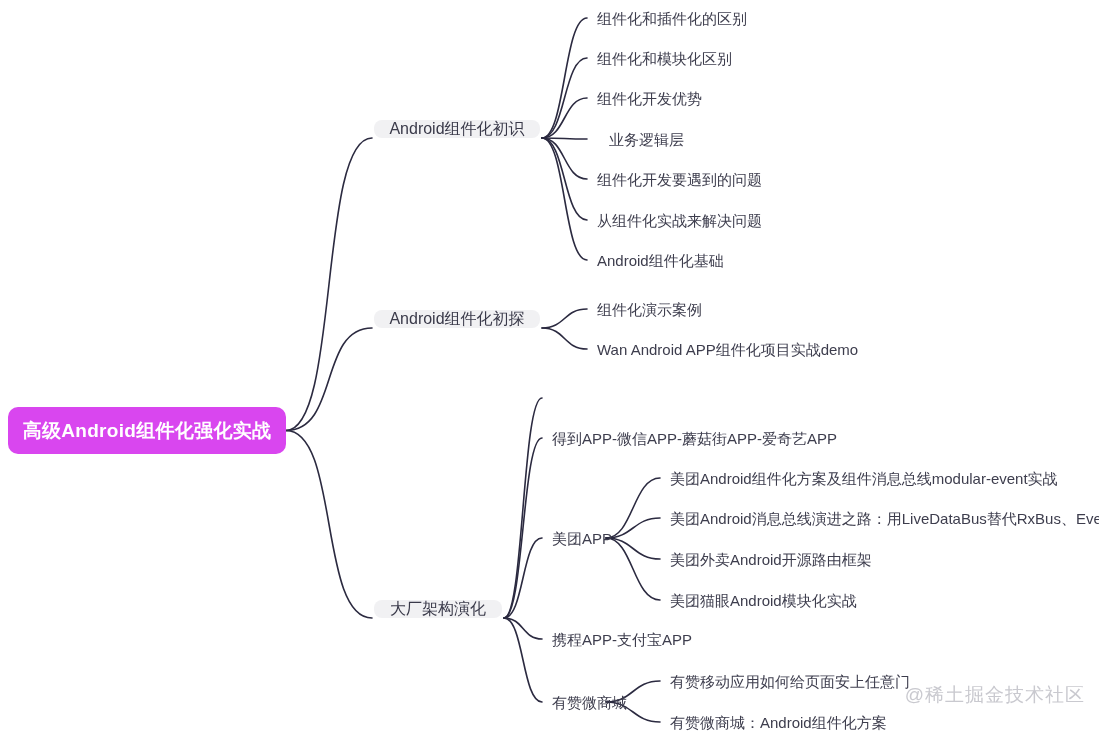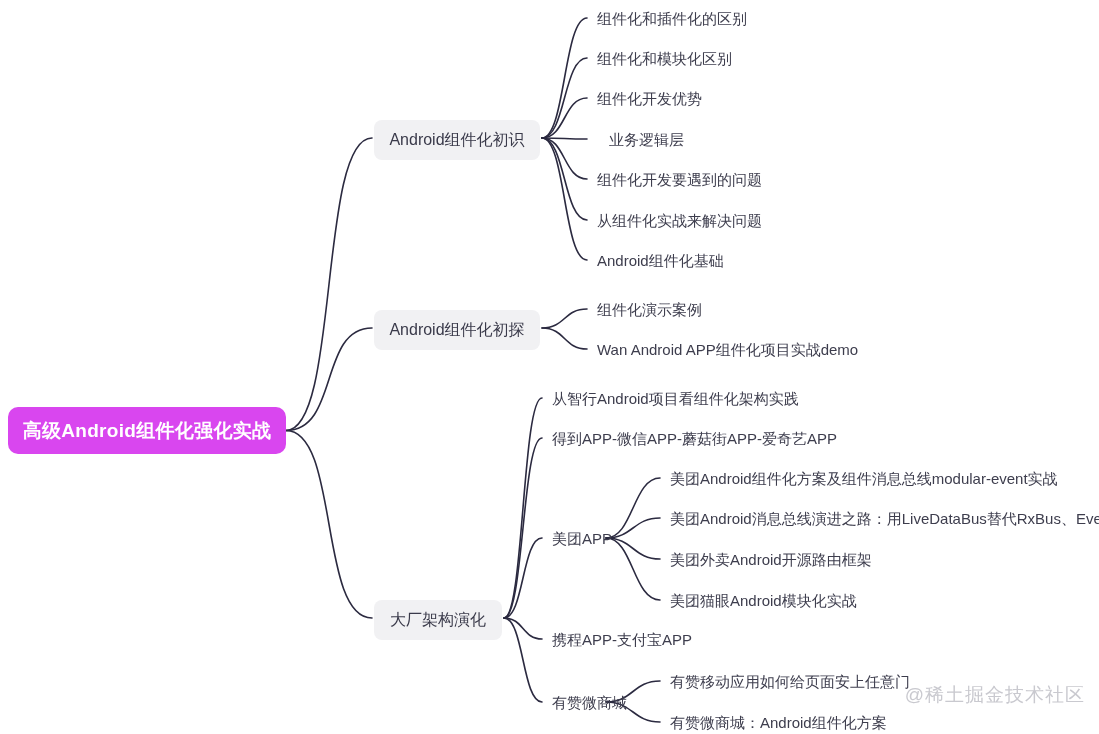--- a/index.html
+++ b/index.html
@@ -56,21 +56,21 @@
   .node-l1 {
     background: #f1f1f3;
     color: #3a3a4a;
     border-radius: 8px;
     font-size: 16px;
     padding: 1px 18px;
     display: flex;
     align-items: center;
     justify-content: center;
     box-sizing: border-box;
-    height: 40px;
+    height: 18px;
   }
   .node-l2 {
     color: #3d3d4d;
     font-size: 15px;
     background: transparent;
     display: flex;
     align-items: center;
     height: 20px;
   }
   .node-l3 {
@@ -159,23 +159,20 @@
   <div class="node node-l2" style="left:597px; top:299px;">
     <span>组件化演示案例</span>
   </div>
   <div class="node node-l2" style="left:597px; top:339px;">
     <span>Wan Android APP组件化项目实战demo</span>
   </div>
 
   <div class="node node-l1" style="left:374px; top:600px; width:128px;">
     <span>大厂架构演化</span>
   </div>
-  <div class="node node-l2" style="left:552px; top:388px;">
-    <span>从智行Android项目看组件化架构实践</span>
-  </div>
   <div class="node node-l2" style="left:552px; top:428px;">
     <span>得到APP-微信APP-蘑菇街APP-爱奇艺APP</span>
   </div>
   <div class="node node-l2" style="left:552px; top:528px;">
     <span>美团APP</span>
   </div>
   <div class="node node-l3" style="left:670px; top:468px;">
     <span>美团Android组件化方案及组件消息总线modular-event实战</span>
   </div>
   <div class="node node-l3" style="left:670px; top:508px;">

